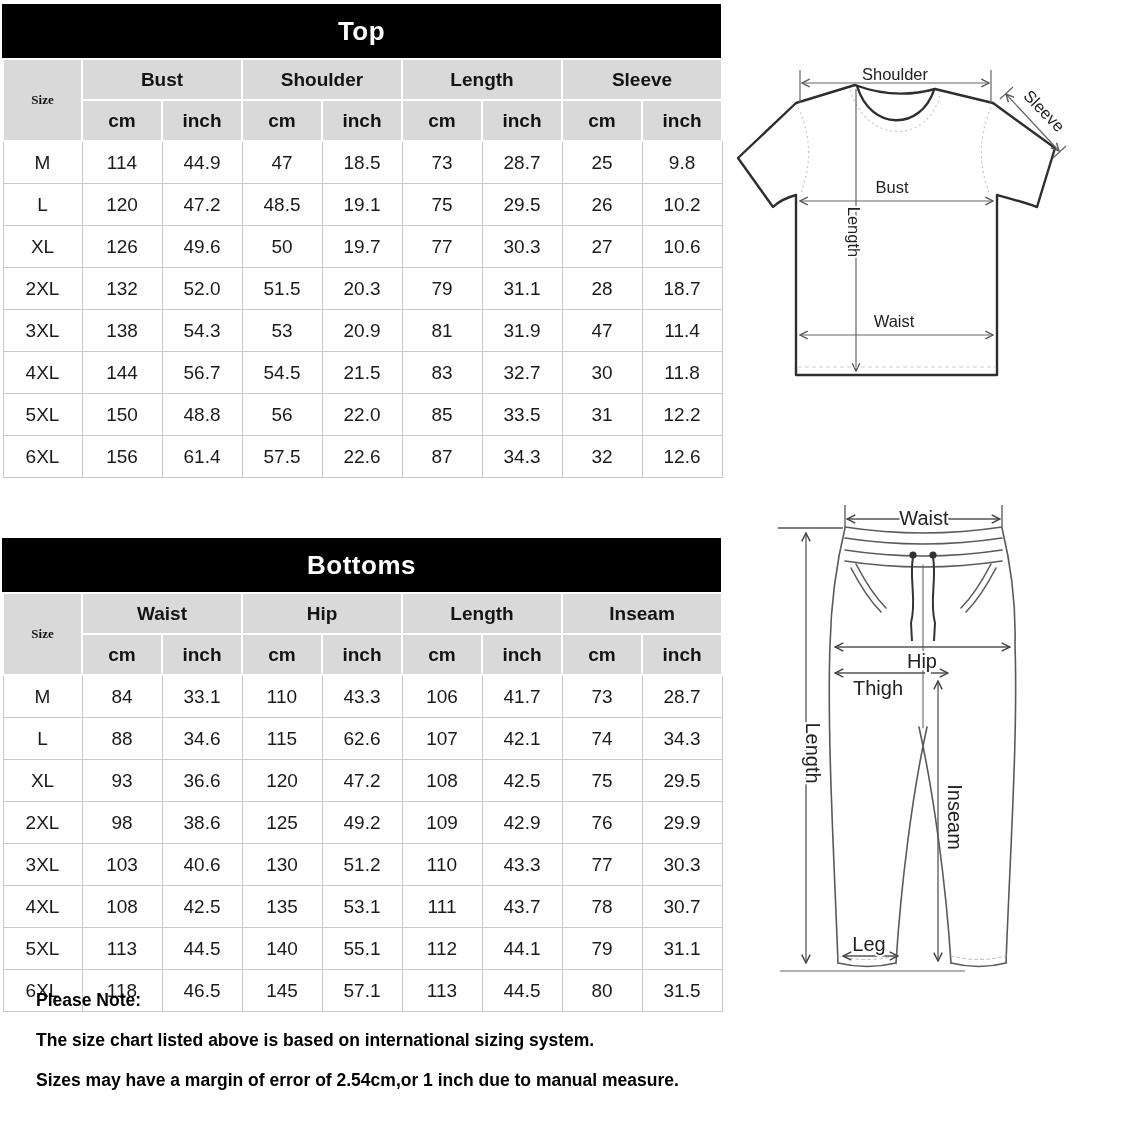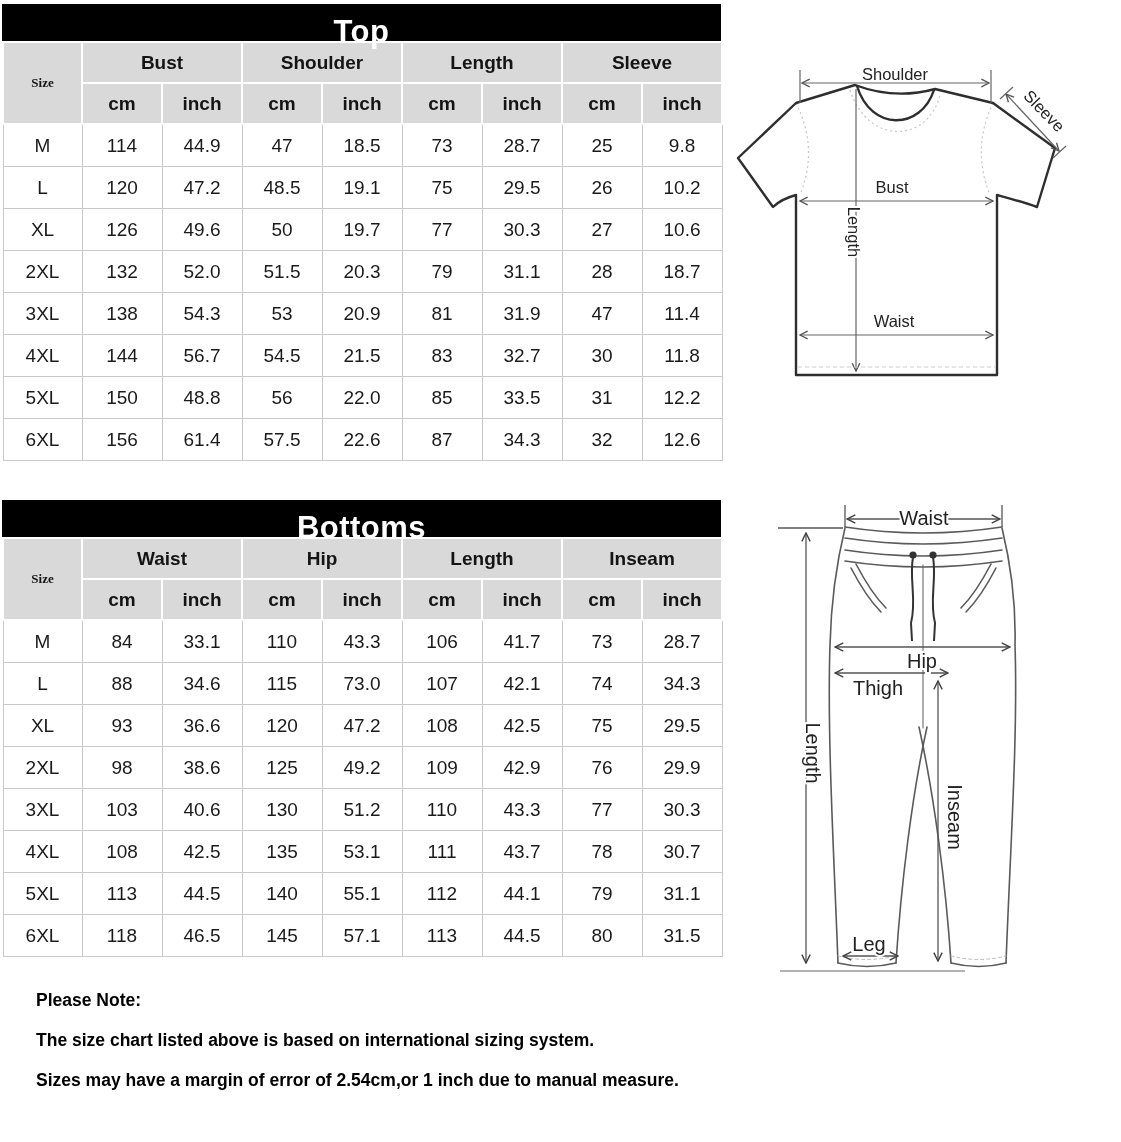--- a/index.html
+++ b/index.html
@@ -1,22 +1,22 @@
 <!DOCTYPE html>
 <html><head>
 <meta charset="utf-8">
 <style>
   html,body{margin:0;padding:0;background:#ffffff;}
   body{width:1121px;height:1142px;position:relative;font-family:"Liberation Sans",sans-serif;color:#111;}
   .canvas{position:absolute;inset:0;}
   .tables{position:absolute;left:2px;top:4px;width:719px;}
   .table-block{width:719px;}
-  .table-block.bottoms{margin-top:39px;}
-  .table-title{background:#000;color:#fff;height:37px;line-height:55px;text-align:center;
-    font-size:31px;font-weight:bold;letter-spacing:0.5px;}
+  .table-block.bottoms{margin-top:60px;}
+  .table-title{background:#000;color:#fff;height:54px;line-height:55px;text-align:center;
+    font-size:26px;font-weight:bold;letter-spacing:0.5px;}
   table.size-table{border-collapse:collapse;width:719px;table-layout:fixed;text-align:center;}
   table.size-table thead th{background:#d9d9d9;border:2px solid #ffffff;height:37px;
     font-size:19px;font-weight:bold;color:#141414;}
   table.size-table thead th.size-th{font-size:13px;font-family:Liberation Serif, serif;}
   table.size-table tbody td{border:1px solid #c9c9c9;height:39px;font-size:19px;color:#1a1a1a;background:#fff;}
   .notes{position:absolute;left:6px;top:980px;width:760px;margin-left:30px;}
   .note-title,.note-line{height:40px;display:flex;align-items:center;font-size:17.5px;font-weight:bold;color:#000;}
   svg.diagram{position:absolute;overflow:visible;}
   svg.diagram text{font-family:"Liberation Sans",sans-serif;fill:#222;paint-order:stroke;stroke:#ffffff;stroke-width:4px;}
   .shirt-label{font-size:16.5px;}
@@ -197,21 +197,21 @@
               <td>106</td>
               <td>41.7</td>
               <td>73</td>
               <td>28.7</td>
             </tr>
             <tr>
               <td>L</td>
               <td>88</td>
               <td>34.6</td>
               <td>115</td>
-              <td>73.0</td>
+              <td>62.6</td>
               <td>107</td>
               <td>42.1</td>
               <td>74</td>
               <td>34.3</td>
             </tr>
             <tr>
               <td>XL</td>
               <td>93</td>
               <td>36.6</td>
               <td>120</td>

